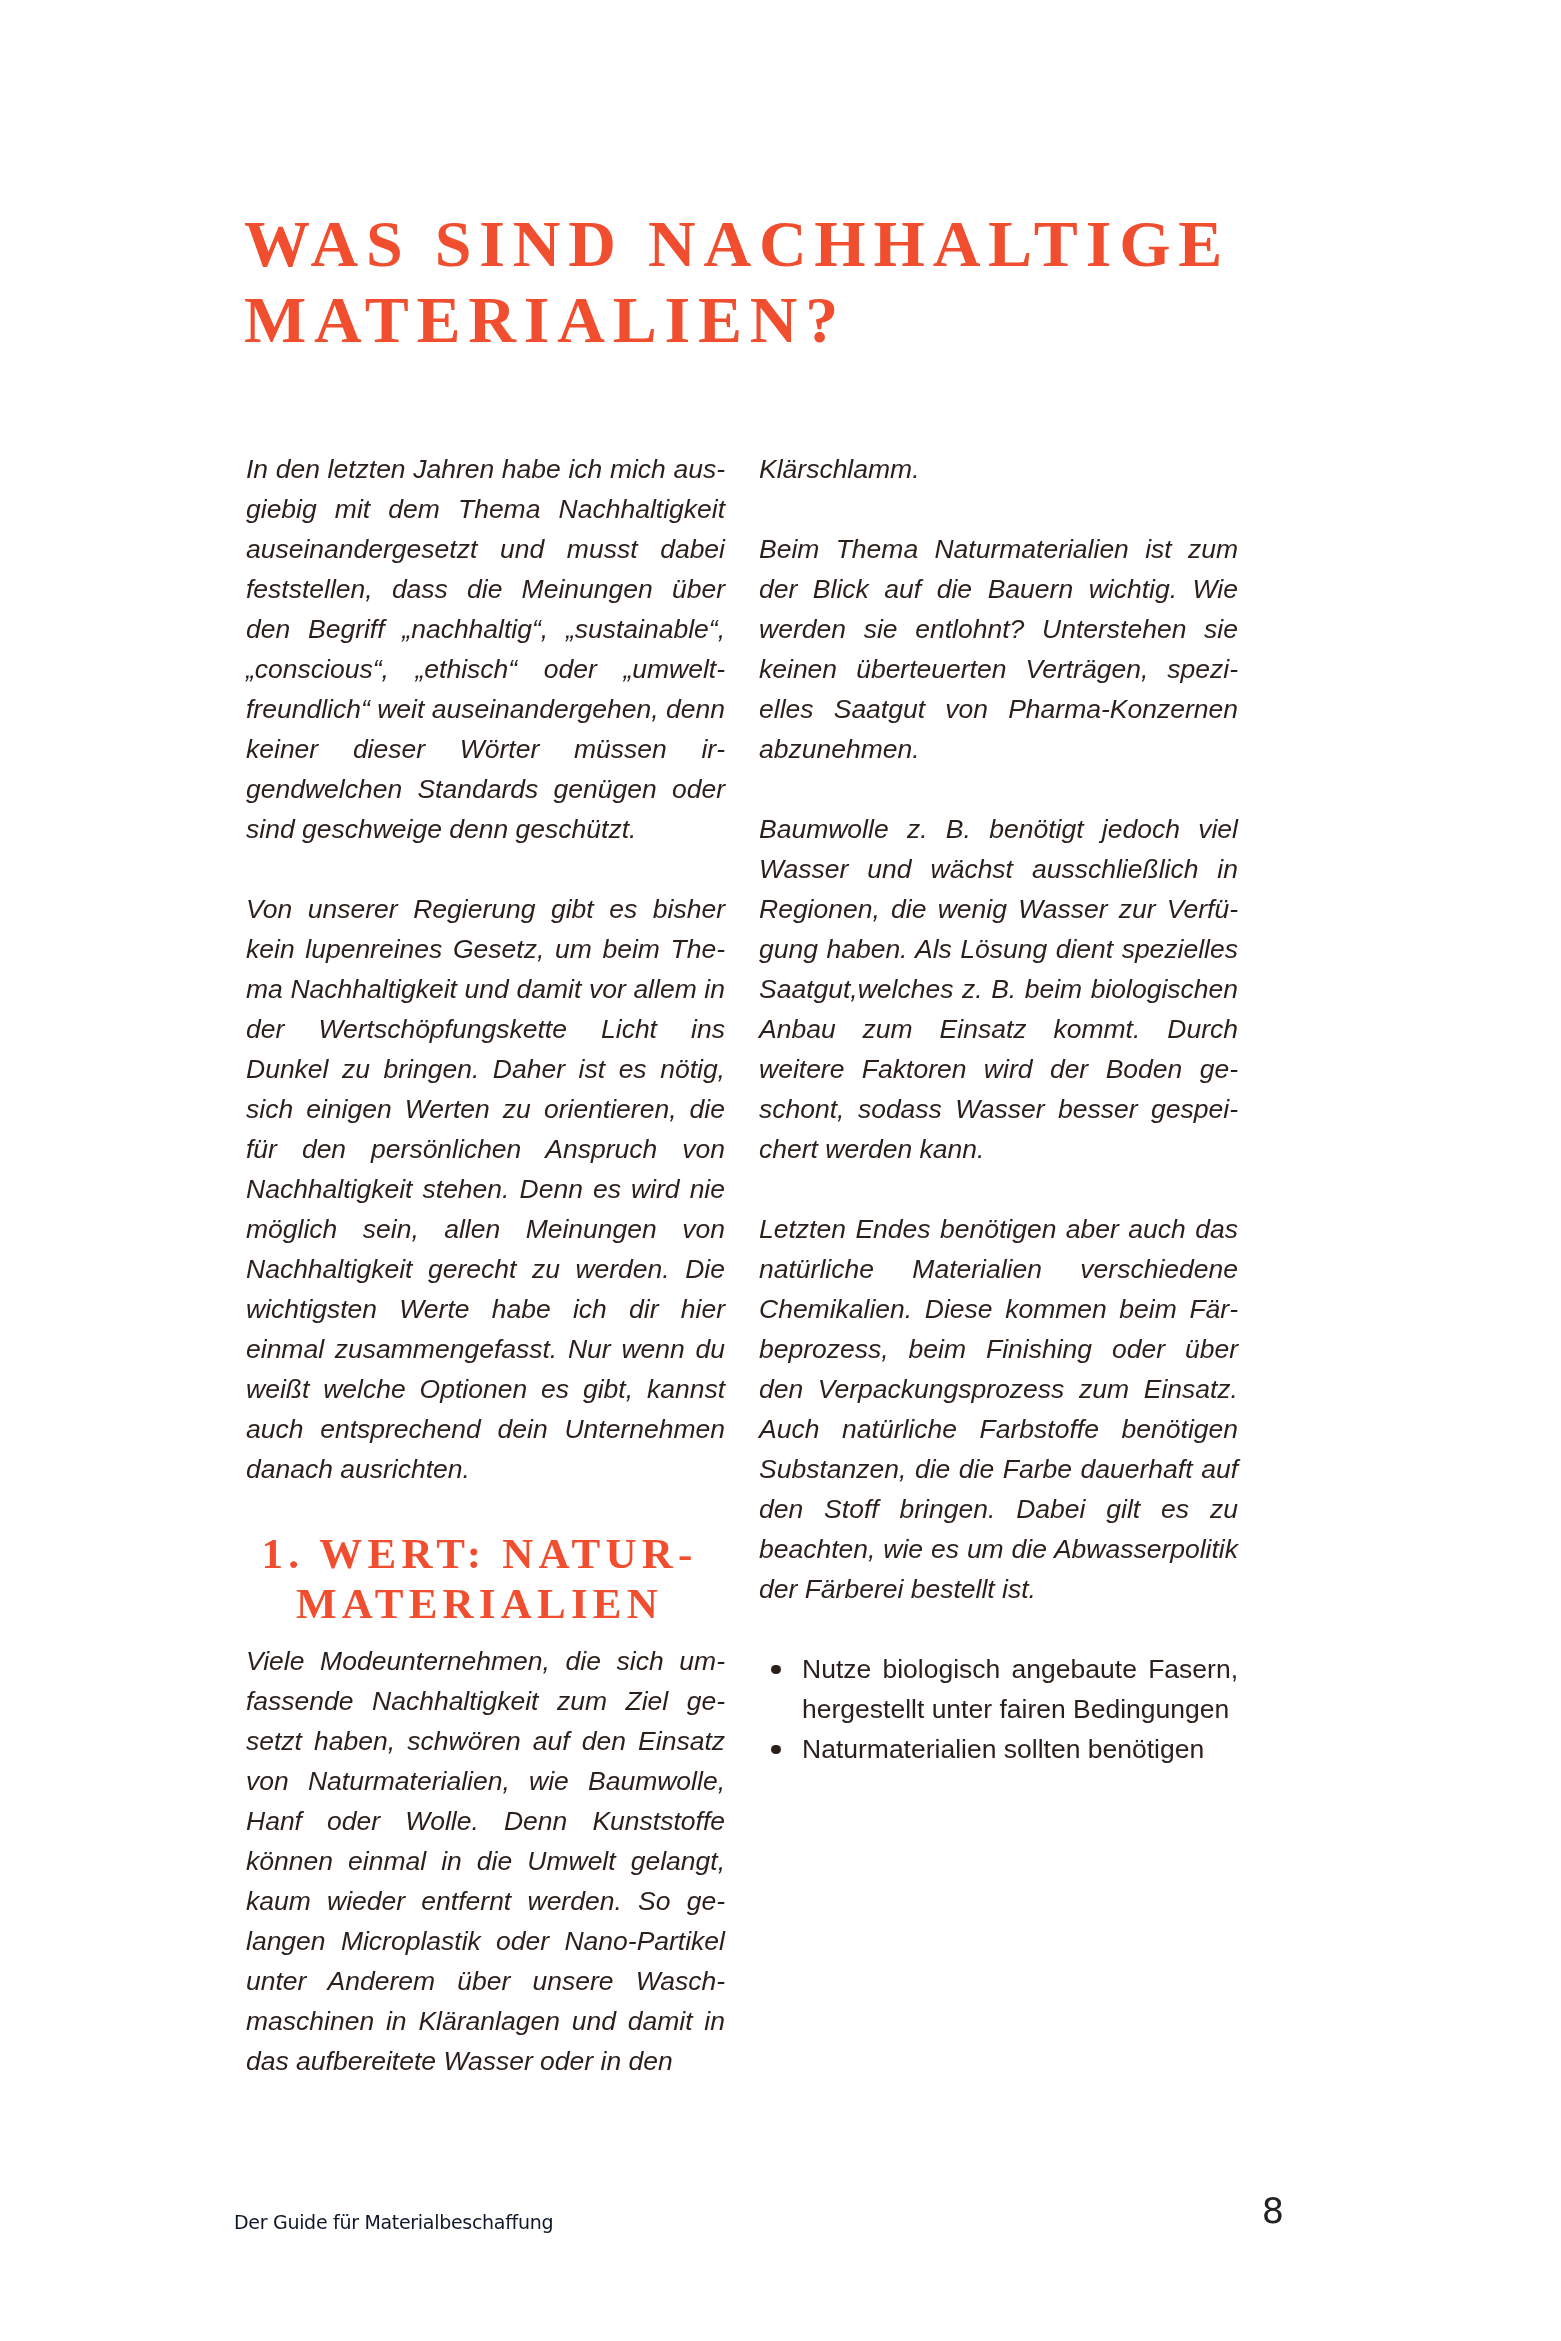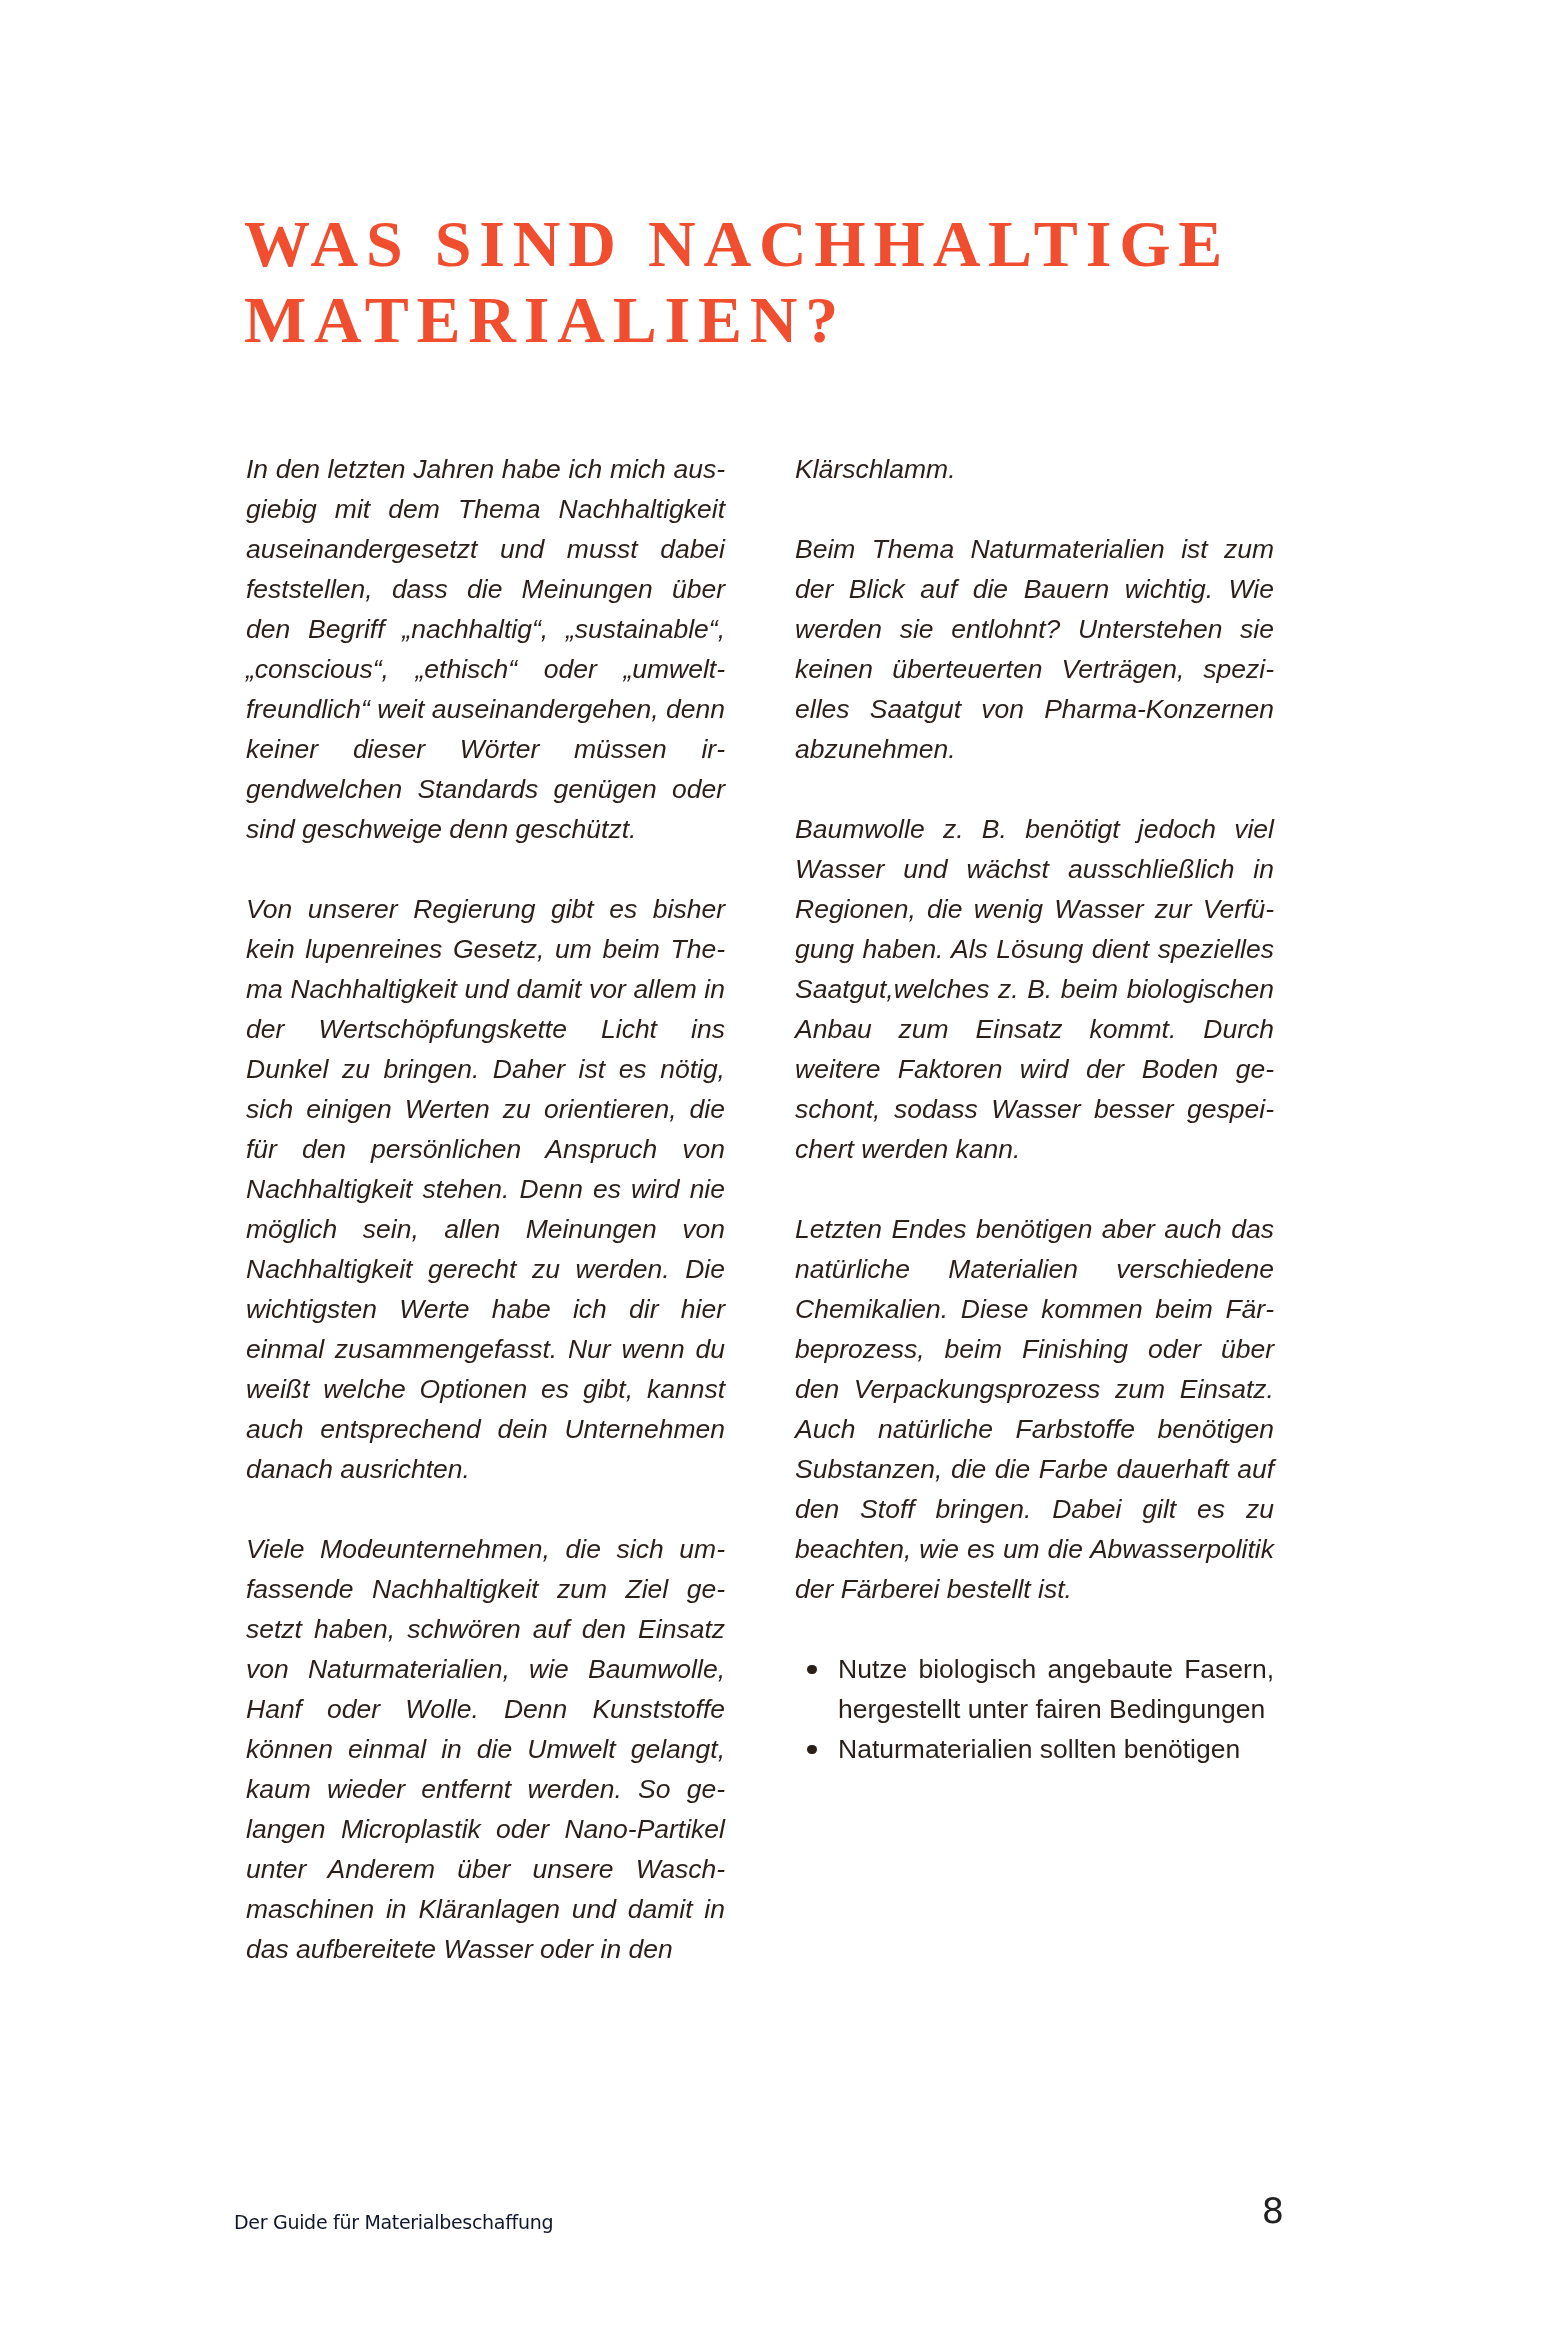--- a/index.html
+++ b/index.html
@@ -32,21 +32,21 @@
     .column {
       position: absolute;
       top: 449px;
       width: 491px;
       font-size: 26.5px;
       line-height: 40px;
       text-align: justify;
       hyphens: manual;
     }
     .col-left { left: 234px; }
-    .col-right { left: 783px; width: 491px; }
+    .col-right { left: 747px; width: 491px; }
     .column p {
       margin: 0 0 40px 12px;
       font-style: italic;
     }
     .section-heading {
       margin: 36px 0 12px 0;
       text-align: center;
       font-family: "Liberation Serif", "DejaVu Serif", serif;
       font-weight: bold;
       font-size: 43px;
@@ -102,20 +102,24 @@
 <body>
 
 <h1 class="page-title">
   <span>WAS SIND NACHHALTIGE</span><br>
   <span>MATERIALIEN?</span>
 </h1>
 
 <div class="column col-left">
   <p>In den letzten Jahren habe ich mich aus­giebig mit dem Thema Nachhaltigkeit auseinandergesetzt und musst dabei feststellen, dass die Meinungen über den Begriff „nachhaltig“, „sustainable“, „conscious“, „ethisch“ oder „umwelt­freundlich“ weit auseinandergehen, denn keiner dieser Wörter müssen ir­gendwelchen Standards genügen oder sind geschweige denn geschützt.</p>
   <p>Von unserer Regierung gibt es bisher kein lupenreines Gesetz, um beim The­ma Nachhaltigkeit und damit vor allem in der Wertschöpfungskette Licht ins Dunkel zu bringen. Daher ist es nötig, sich einigen Werten zu orientieren, die für den persönlichen Anspruch von Nachhaltigkeit stehen. Denn es wird nie möglich sein, allen Meinungen von Nachhaltigkeit gerecht zu werden. Die wichtigsten Werte habe ich dir hier einmal zusammengefasst. Nur wenn du weißt welche Optionen es gibt, kannst auch entsprechend dein Unternehmen danach ausrichten.</p>
+  <h2 class="section-heading">
+    <span>1. WERT: NATUR-</span>
+    <span>MATERIALIEN</span>
+  </h2>
   <p>Viele Modeunternehmen, die sich um­fassende Nachhaltigkeit zum Ziel ge­setzt haben, schwören auf den Einsatz von Naturmaterialien, wie Baumwolle, Hanf oder Wolle. Denn Kunststoffe können einmal in die Umwelt gelangt, kaum wieder entfernt werden. So ge­langen Microplastik oder Nano-Parti­kel unter Anderem über unsere Wasch­maschinen in Kläranlagen und damit in das aufbereitete Wasser oder in den</p>
 </div>
 
 <div class="column col-right">
   <p>Klärschlamm.</p>
   <p>Beim Thema Naturmaterialien ist zum der Blick auf die Bauern wichtig. Wie werden sie entlohnt? Unterstehen sie keinen überteuerten Verträgen, spezi­elles Saatgut von Pharma-Konzernen abzunehmen.</p>
   <p>Baumwolle z. B. benötigt jedoch viel Wasser und wächst ausschließlich in Regionen, die wenig Wasser zur Verfü­gung haben. Als Lösung dient spezielles Saatgut,welches z. B. beim biologischen Anbau zum Einsatz kommt. Durch weitere Faktoren wird der Boden ge­schont, sodass Wasser besser gespei­chert werden kann.</p>
   <p>Letzten Endes benötigen aber auch das natürliche Materialien verschiedene Chemikalien. Diese kommen beim Fär­beprozess, beim Finishing oder über den Verpackungsprozess zum Einsatz. Auch natürliche Farbstoffe benötigen Substanzen, die die Farbe dauerhaft auf den Stoff bringen. Dabei gilt es zu beachten, wie es um die Abwasserpoli­tik der Färberei bestellt ist.</p>
   <ul class="bullets">
     <li>

